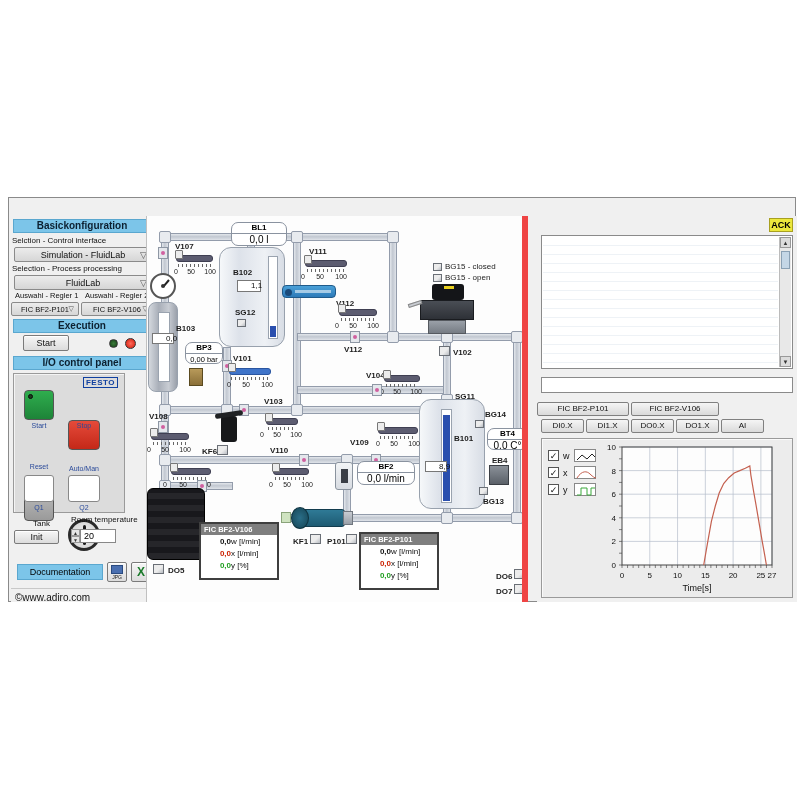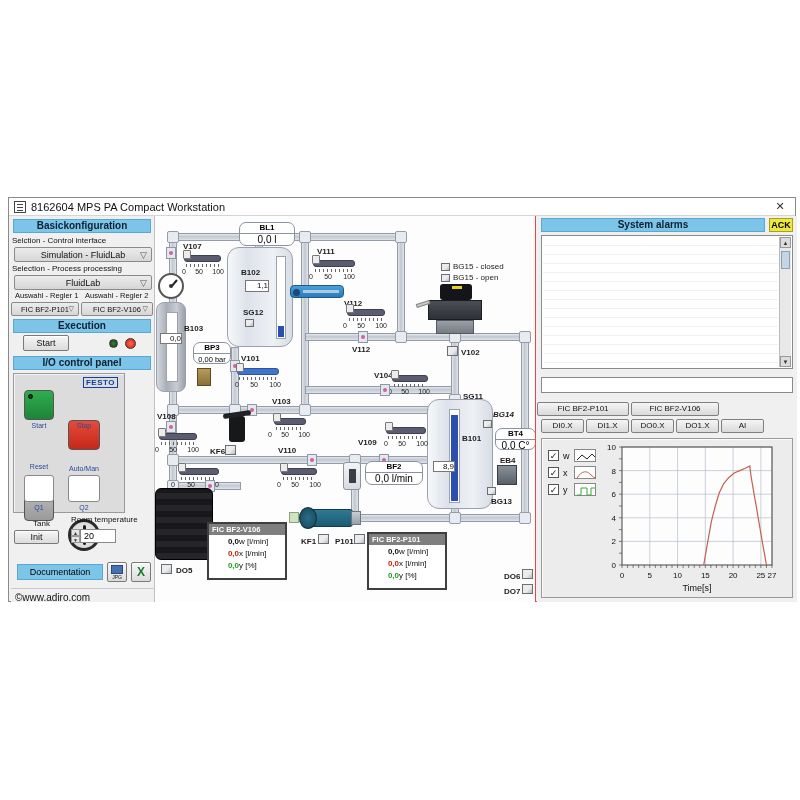--- a/index.html
+++ b/index.html
@@ -5,21 +5,21 @@
   * { margin:0; padding:0; box-sizing:border-box; }
   body { width:800px; height:800px; background:#fff; font-family:"Liberation Sans", sans-serif; position:relative; overflow:hidden; }
   .a { position:absolute; }
   .window { position:absolute; left:8px; top:197px; width:788px; height:405px; background:#f0f0f0; border:1px solid #8a8a8a; }
   .titlebar { position:absolute; left:0; top:0; width:100%; height:18px; background:#fff; border-bottom:1px solid #d5d5d5; }
   .app-icon { position:absolute; left:5px; top:3px; width:12px; height:12px; border:1px solid #444; background:#fff; }
   .app-icon:before { content:""; position:absolute; left:2px; top:2px; width:6px; height:1px; background:#444; box-shadow:0 3px 0 #444, 0 6px 0 #444; }
   .title-text { position:absolute; left:22px; top:3px; font-size:11px; color:#111; white-space:nowrap; }
   .close-btn { position:absolute; right:0; top:0; width:30px; height:17px; text-align:center; font-size:11px; color:#333; line-height:17px; cursor:pointer; }
   #sidebar { position:absolute; left:2px; top:18px; width:144px; height:386px; background:#f0f0f0; }
-  #diagram { position:absolute; left:145px; top:18px; width:382px; height:386px; background:#fdfdfd; border-left:1px solid #c0c0c0; border-right:1px solid #ef4444; overflow:hidden; }
+  #diagram { position:absolute; left:137px; top:18px; width:382px; height:386px; background:#fdfdfd; border-left:1px solid #c0c0c0; border-right:6px solid #ef4444; overflow:hidden; }
   #right { position:absolute; left:528px; top:18px; width:260px; height:386px; background:#f0f0f0; }
   .bluehdr { background:#7cc5e9; border:1px solid #5aa7cf; text-align:center; font-size:10px; font-weight:700; color:#0c2030; line-height:12px; }
   .dd { background:linear-gradient(#ececec,#d6d6d6); border:1px solid #8a8a8a; border-radius:2px; font-size:9px; text-align:center; color:#111; }
   .dd .ddtxt { display:inline-block; padding-top:2px; }
   .dd .chev { position:absolute; right:4px; top:2px; font-size:9px; color:#555; }
   .slbl { font-size:8px; color:#111; white-space:nowrap; }
   .btn3d { background:linear-gradient(#f6f6f6,#dcdcdc); border:1px solid #7a7a7a; border-radius:2px; text-align:center; font-size:9px; color:#111; box-shadow:inset 0 1px 0 #fff; cursor:pointer; }
   .led { border-radius:50%; border:1px solid #333; }
   .iopanel { background:#dcdcdc; border:1px solid #9a9a9a; box-shadow:inset 1px 1px 0 #f4f4f4; }
   .iobtn { border-radius:4px; border:1px solid #555; position:relative; cursor:pointer; }
@@ -36,21 +36,21 @@
   .pipev { background:linear-gradient(90deg,#e3e7ec,#c2c8d1 45%,#dfe3e9); border:1px solid #939cab; }
   .cplg { background:#e8ebef; border:1px solid #939cab; border-radius:2px; }
   .fit { width:10px; height:12px; background:#e4e7ec; border:1px solid #8e97a4; position:absolute; }
   .fit:after { content:""; position:absolute; left:50%; top:50%; width:4px; height:4px; margin:-2px; border-radius:50%; background:#d060a0; }
   .dlbl { font-size:8px; font-weight:700; color:#1c1c1c; white-space:nowrap; }
   .s-bar { height:7px; background:#5c5c70; border-radius:3px; border:1px solid #3f3f52; position:absolute; cursor:pointer; }
   .s-bar.blue { background:#3f74c9; border-color:#2a55a0; }
   .s-bar:before { content:""; position:absolute; left:-2px; top:-6px; width:6px; height:7px; background:#ececec; border:1px solid #777; border-radius:1px; }
   .s-bar:after { content:""; position:absolute; left:1px; right:1px; top:8px; height:3px; background:repeating-linear-gradient(90deg,#666 0 1px,transparent 1px 4px); }
   .s-scale { position:absolute; display:flex; justify-content:space-between; font-size:7px; color:#222; }
-  .vbox { background:#fff; border:1px solid #777; font-size:8px; text-align:right; color:#111; position:absolute; }
+  .vbox { background:#fff; border:1px solid #777; font-size:8px; text-align:left; color:#111; position:absolute;padding-left:13px; }
   .nbox { background:#fff; border:1px solid #8a93a0; border-radius:7px; text-align:center; position:absolute; overflow:hidden; }
   .nbox-t { font-size:8px; font-weight:700; border-bottom:1px solid #8a93a0; line-height:10px; }
   .nbox-v { font-size:10px; line-height:11px; }
   .tank { background:linear-gradient(90deg,#f6f8fa,#dde2ea 30%,#eef1f5 70%,#d8dde5); border:1px solid #98a1ad; border-radius:12px; position:absolute; }
   .slot { background:#fff; border:1px solid #9aa3af; position:absolute; }
   .bluefill { background:#2a4fae; position:absolute; left:1px; right:1px; }
   .ind { width:11px; height:10px; background:linear-gradient(135deg,#ececec 55%,#b8bcc2); border:1px solid #6a6f76; position:absolute; }
   .ind2 { width:9px; height:8px; background:linear-gradient(135deg,#ececec 55%,#b8bcc2); border:1px solid #6a6f76; position:absolute; }
   .fic { border:2px solid #3f3f3f; background:#fff; position:absolute; }
   .fic-h { background:#7f7f7f; color:#fff; font-size:7.5px; font-weight:700; padding:1px 3px; white-space:nowrap; }
@@ -77,25 +77,20 @@
   .propvalve { background:linear-gradient(#4aa0d8,#2d7ab8); border:1px solid #1f5a8a; border-radius:4px; position:absolute; }
   .propvalve:before { content:""; position:absolute; left:2px; top:3px; width:7px; height:7px; border-radius:50%; background:#1a4a7a; }
   .propvalve:after { content:""; position:absolute; left:12px; top:4px; right:4px; height:3px; background:rgba(255,255,255,0.55); }
   .blkvalve { background:#17181a; border-radius:3px; position:absolute; }
   .sep { background:#c8c8c8; }
 </style>
 </head>
 <body>
 
 <div class="window">
-  <div class="titlebar">
-    <div class="app-icon"></div>
-    <div class="title-text">8162604 MPS PA Compact Workstation</div>
-    <div class="close-btn">✕</div>
-  </div>
 
   <div id="sidebar">
     <div class="a bluehdr" style="left:2px;top:3px;width:138px;height:14px;">Basickonfiguration</div>
     <div class="a slbl" style="left:1px;top:20px;">Selction - Control interface</div>
     <div class="a dd" style="left:3px;top:31px;width:138px;height:15px;">
       <span class="ddtxt">Simulation - FluidLab</span>
       <span class="chev">▽</span>
     </div>
     <div class="a slbl" style="left:1px;top:48px;">Selection - Process processing</div>
     <div class="a dd" style="left:3px;top:59px;width:138px;height:15px;">
@@ -279,21 +274,21 @@
     <div class="fit" style="left:225px;top:168px;"></div>
 
     <div class="a dlbl" style="left:308px;top:176px;">SG11</div>
     <div class="tank" style="left:272px;top:183px;width:66px;height:110px;">
       <div class="slot" style="left:21px;top:9px;width:11px;height:94px;">
         <div class="bluefill" style="bottom:1px;height:86px;"></div>
       </div>
     </div>
     <div class="a dlbl" style="left:307px;top:218px;">B101</div>
     <div class="vbox" style="left:278px;top:245px;width:22px;height:11px;">8,9</div>
-    <div class="a dlbl" style="left:338px;top:194px;font-style:italic;">BG14</div>
+    <div class="a dlbl" style="left:338px;top:194px;">BG14</div>
     <div class="ind2" style="left:328px;top:204px;"></div>
     <div class="nbox" style="left:340px;top:212px;width:41px;height:22px;">
       <div class="nbox-t">BT4</div>
       <div class="nbox-v">0,0 C°</div>
     </div>
     <div class="a dlbl" style="left:345px;top:240px;">EB4</div>
     <div class="a" style="left:342px;top:249px;width:20px;height:20px;background:linear-gradient(#8a9098,#5a6068);border:1px solid #3a3e44;"></div>
     <div class="ind2" style="left:332px;top:271px;"></div>
     <div class="a dlbl" style="left:336px;top:281px;">BG13</div>
 
@@ -399,21 +394,20 @@
         </div>
     </div>
 
     <div class="a dlbl" style="left:349px;top:356px;">DO6</div>
     <div class="ind" style="left:367px;top:353px;"></div>
     <div class="a dlbl" style="left:349px;top:371px;">DO7</div>
     <div class="ind" style="left:367px;top:368px;"></div>
   </div>
 
   <div id="right">
-    <div class="a bluehdr" style="left:4px;top:2px;width:224px;height:14px;">System alarms</div>
     <div class="a ack" style="left:232px;top:2px;width:24px;height:14px;">ACK</div>
     <div class="listbox" style="left:4px;top:19px;width:252px;height:134px;">
       <div class="rows"></div>
       <div class="sbar">
         <div class="sarrow" style="top:0;">▲</div>
         <div class="sthumb"></div>
         <div class="sarrow" style="bottom:0;">▼</div>
       </div>
     </div>
     <div class="listbox" style="left:4px;top:161px;width:252px;height:16px;"></div>

